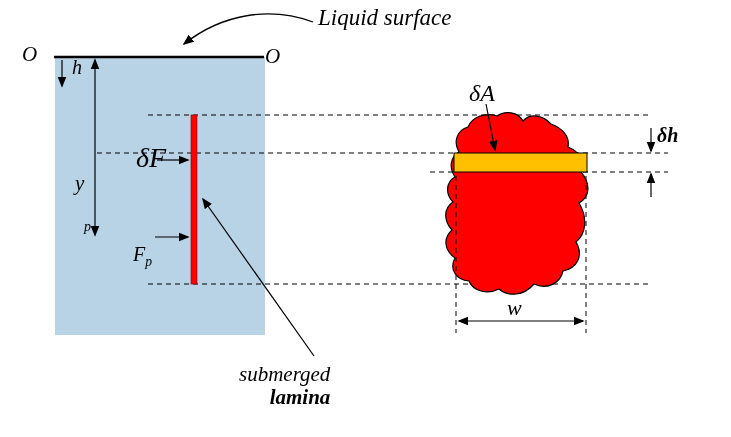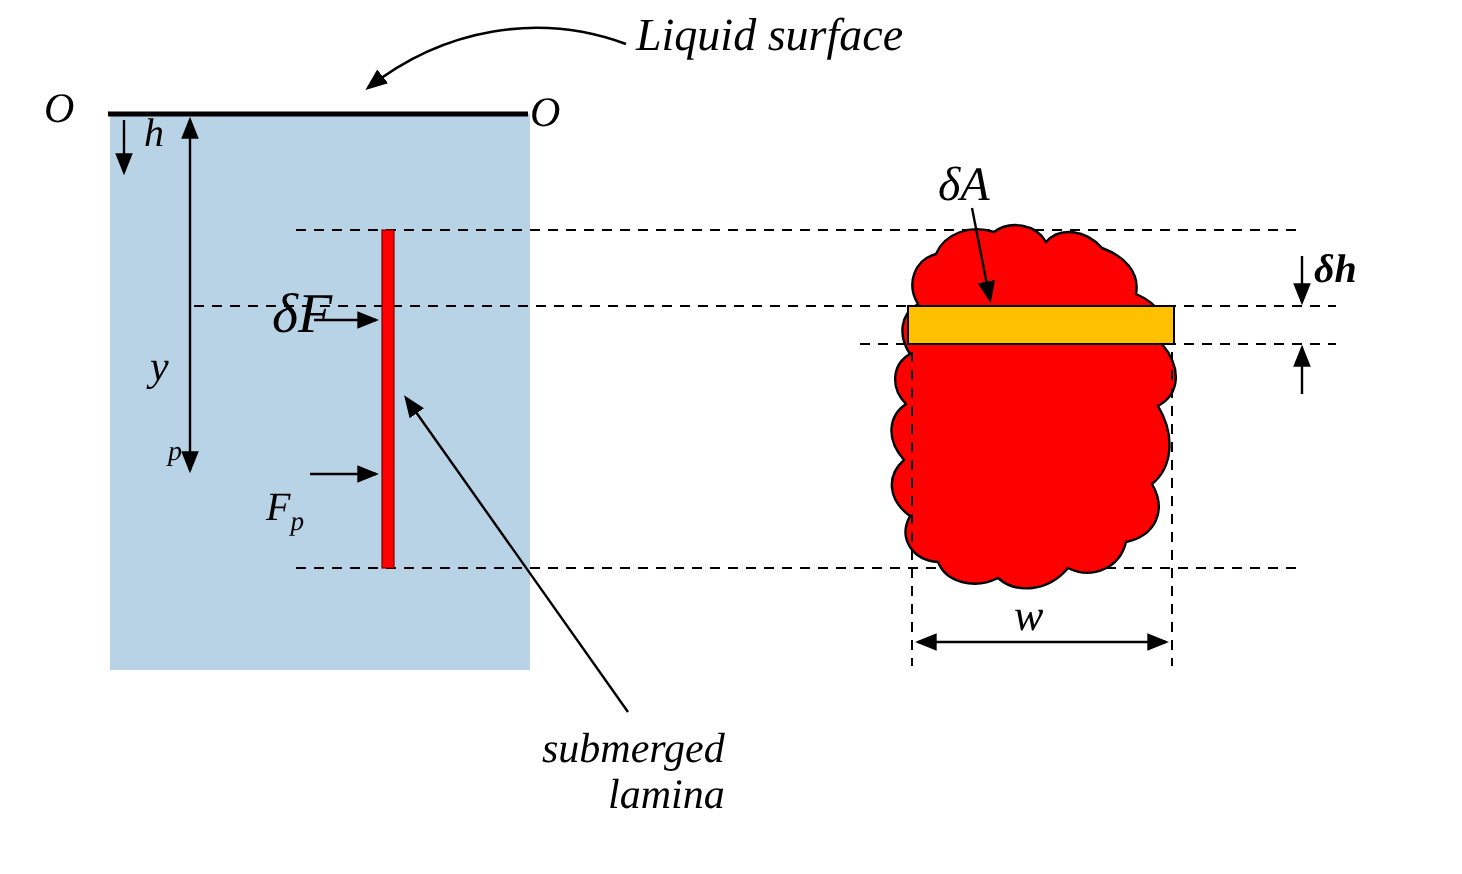--- a/index.html
+++ b/index.html
@@ -96,17 +96,17 @@
 
   <span class="lbl" style="left:133px; top:218px; font-size:20px;margin-top:26px;"><span>F</span><sub>p</sub></span>
 
   <span class="lbl" style="left:469px; top:81px; font-size:24px;">δA</span>
 
   <span class="lbl" style="left:657px; top:125px; font-size:20px;font-weight:bold;">δh</span>
 
   <span class="lbl" style="left:507px; top:296px; font-size:22px;">w</span>
 
   <span class="lbl" style="left:239px; top:363px; font-size:21px;">
-    <span style="display:block;margin-left:32px;">submerged</span>
-    <span style="display:block;">lamina</span>
+    <span style="display:block;">submerged</span>
+    <span style="display:block;font-weight:bold;">lamina</span>
   </span>
 
 </div>
 
 </body></html>

